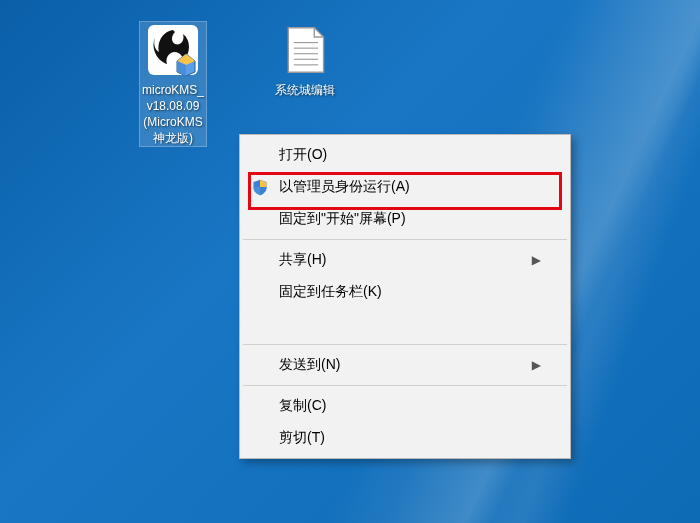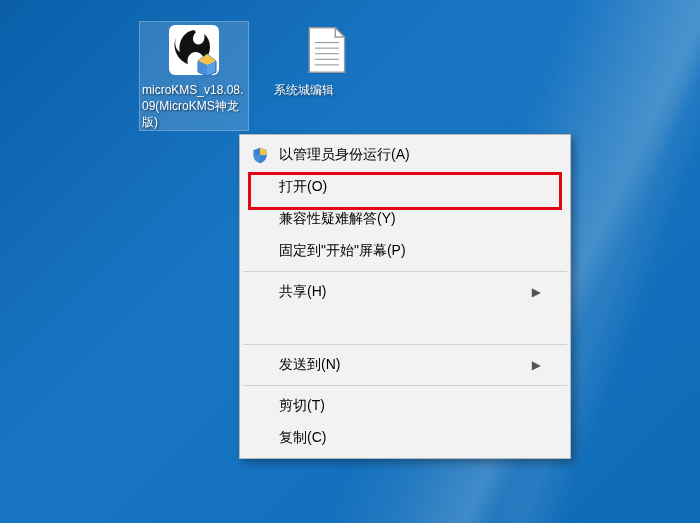--- a/index.html
+++ b/index.html
@@ -17,21 +17,22 @@
       content: '';
       position: absolute;
       inset: 0;
       background:
         linear-gradient(115deg, transparent 60%, rgba(255,255,255,0.15) 75%, transparent 78%),
         linear-gradient(110deg, transparent 65%, rgba(255,255,255,0.1) 80%, transparent 85%);
       pointer-events: none;
     }
     .desktop-icon {
       position: absolute;
-      width: 108px;
+      width: 66px;
+      text-align: center;
       color: #fff;
       cursor: pointer;
     }
     .desktop-icon .icon-img {
       width: 56px;
       height: 56px;
       margin: 0 auto 4px;
       display: flex;
       align-items: center;
       justify-content: center;
@@ -127,64 +128,64 @@
       <line x1="16" y1="38" x2="42" y2="38" stroke="#9a9a9a" stroke-width="1.2"></line>
       <line x1="16" y1="44" x2="42" y2="44" stroke="#9a9a9a" stroke-width="1.2"></line>
     </svg>
   </div>
   <div class="label">系统城编辑</div>
 </div>
 
 <div class="context-menu">
 
   <div class="menu-item">
+    <span class="icon-slot"></span>
+    <span>打开(O)</span>
+  </div>
+  <div class="menu-item">
     <span class="icon-slot">
       <svg class="shield" viewBox="0 0 22 22">
         <path d="M11 2 L19 5 V11 C19 16 15 20 11 21 C7 20 3 16 3 11 V5 Z" fill="#3b82d4"></path>
         <path d="M11 2 L19 5 V11 L11 11 Z" fill="#f6c34a"></path>
         <path d="M11 11 L11 21 C7 20 3 16 3 11 Z" fill="#4a8ed9"></path>
         <path d="M11 11 L19 11 V11 C19 16 15 20 11 21 Z" fill="#3b82d4"></path>
       </svg>
     </span>
     <span>以管理员身份运行(A)</span>
   </div>
   <div class="menu-item">
     <span class="icon-slot"></span>
-    <span>打开(O)</span>
-  </div>
-  <div class="menu-item">
-    <span class="icon-slot"></span>
-    <span>兼容性疑难解答(Y)</span>
-  </div>
-  <div class="menu-item">
-    <span class="icon-slot"></span>
     <span>固定到"开始"屏幕(P)</span>
   </div>
   <div class="separator"></div>
 
   <div class="menu-item">
     <span class="icon-slot"></span>
     <span>共享(H)</span>
     <span class="arrow">▶</span>
+  </div>
+  <div class="menu-item">
+    <span class="icon-slot"></span>
+    <span>固定到任务栏(K)</span>
   </div>
   <div class="menu-item">
     <span class="icon-slot"></span>
   </div>
   <div class="separator"></div>
 
   <div class="menu-item">
     <span class="icon-slot"></span>
     <span>发送到(N)</span>
     <span class="arrow">▶</span>
   </div>
   <div class="separator"></div>
 
   <div class="menu-item">
     <span class="icon-slot"></span>
-    <span>剪切(T)</span>
+    <span>复制(C)</span>
   </div>
   <div class="menu-item">
     <span class="icon-slot"></span>
-    <span>复制(C)</span>
+    <span>剪切(T)</span>
   </div>
 </div>
 
 <div class="highlight-box"></div>
 
 </body></html>

